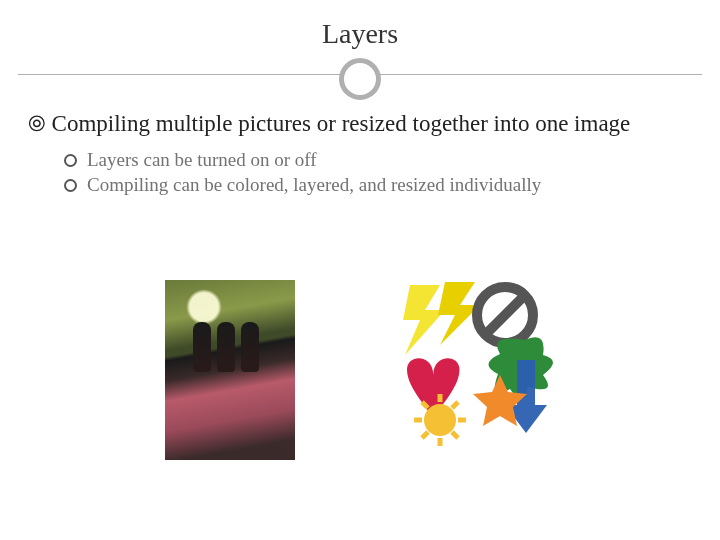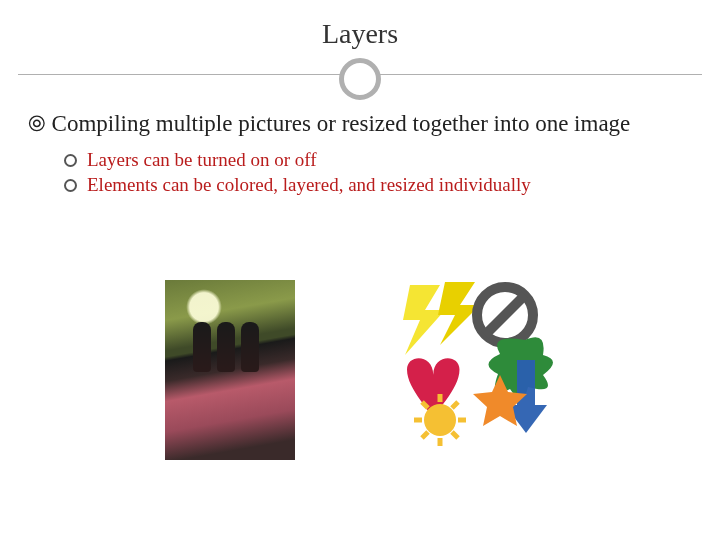--- a/index.html
+++ b/index.html
@@ -73,21 +73,21 @@
     flex: 1;
   }
   .sub-list {
     margin-left: 36px;
     margin-top: 6px;
   }
   .sub-bullet {
     display: flex;
     align-items: flex-start;
     font-size: 19px;
-    color: #b91c1c;
+    color: #737373;
     line-height: 1.35;
   }
   .sub-bullet .ring {
     width: 9px;
     height: 9px;
     border: 2px solid #555;
     border-radius: 50%;
     margin-right: 10px;
     margin-top: 7px;
     flex-shrink: 0;
@@ -167,21 +167,21 @@
       <span class="txt">Compiling multiple pictures or resized together into one image</span>
     </div>
 
     <div class="sub-list">
       <div class="sub-bullet">
         <span class="ring"></span>
         <span>Layers can be turned on or off</span>
       </div>
       <div class="sub-bullet">
         <span class="ring"></span>
-        <span>Elements can be colored, layered, and resized individually</span>
+        <span>Compiling can be colored, layered, and resized individually</span>
       </div>
     </div>
 
   </div>
 
   <div class="images-row">
     <div class="img-box" aria-label="three-figures-photo">
       <div class="photo-left">
           <span class="third"></span>
         </div>

